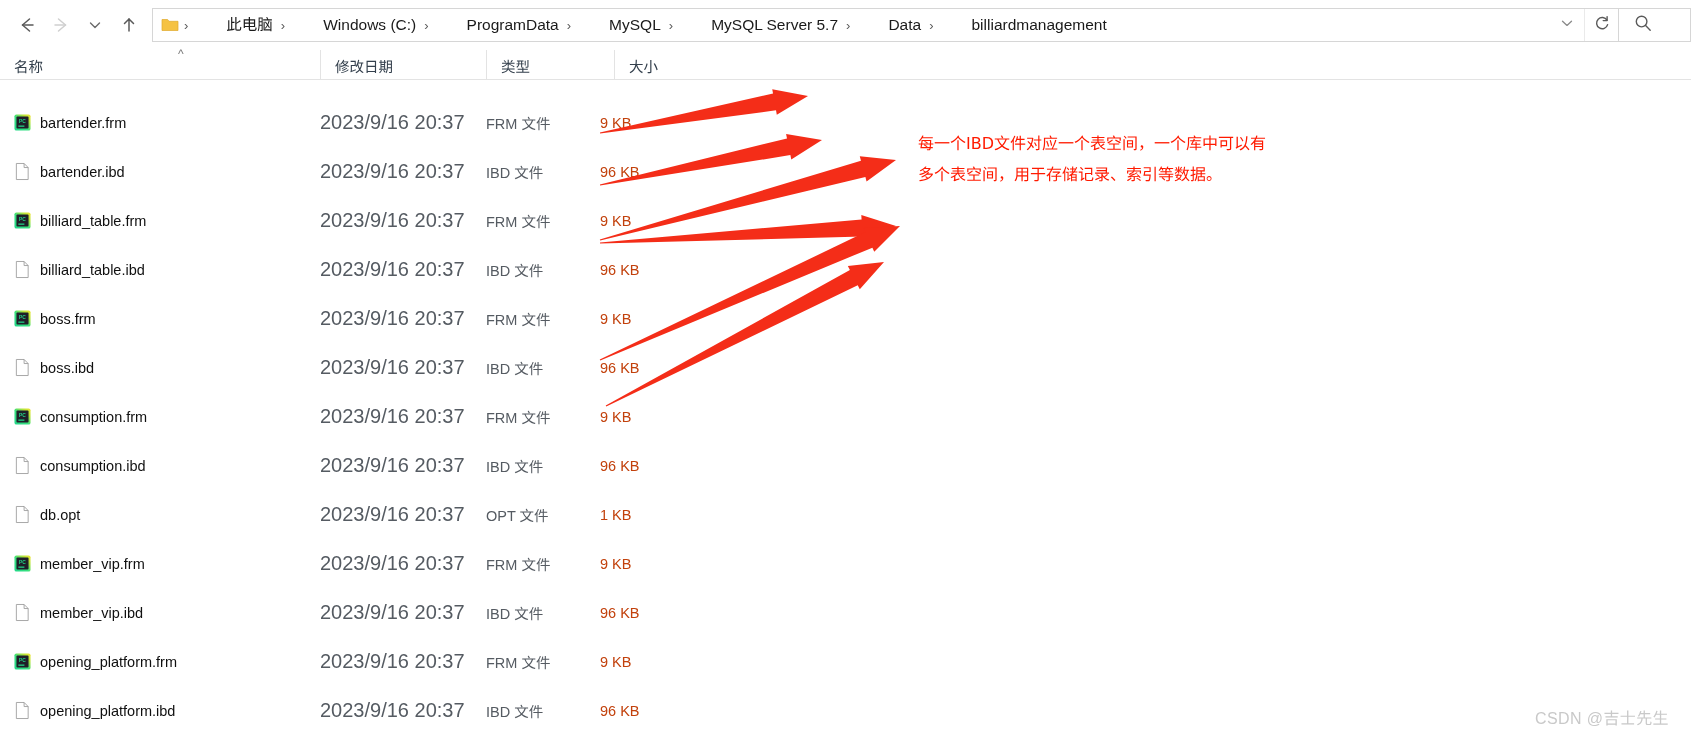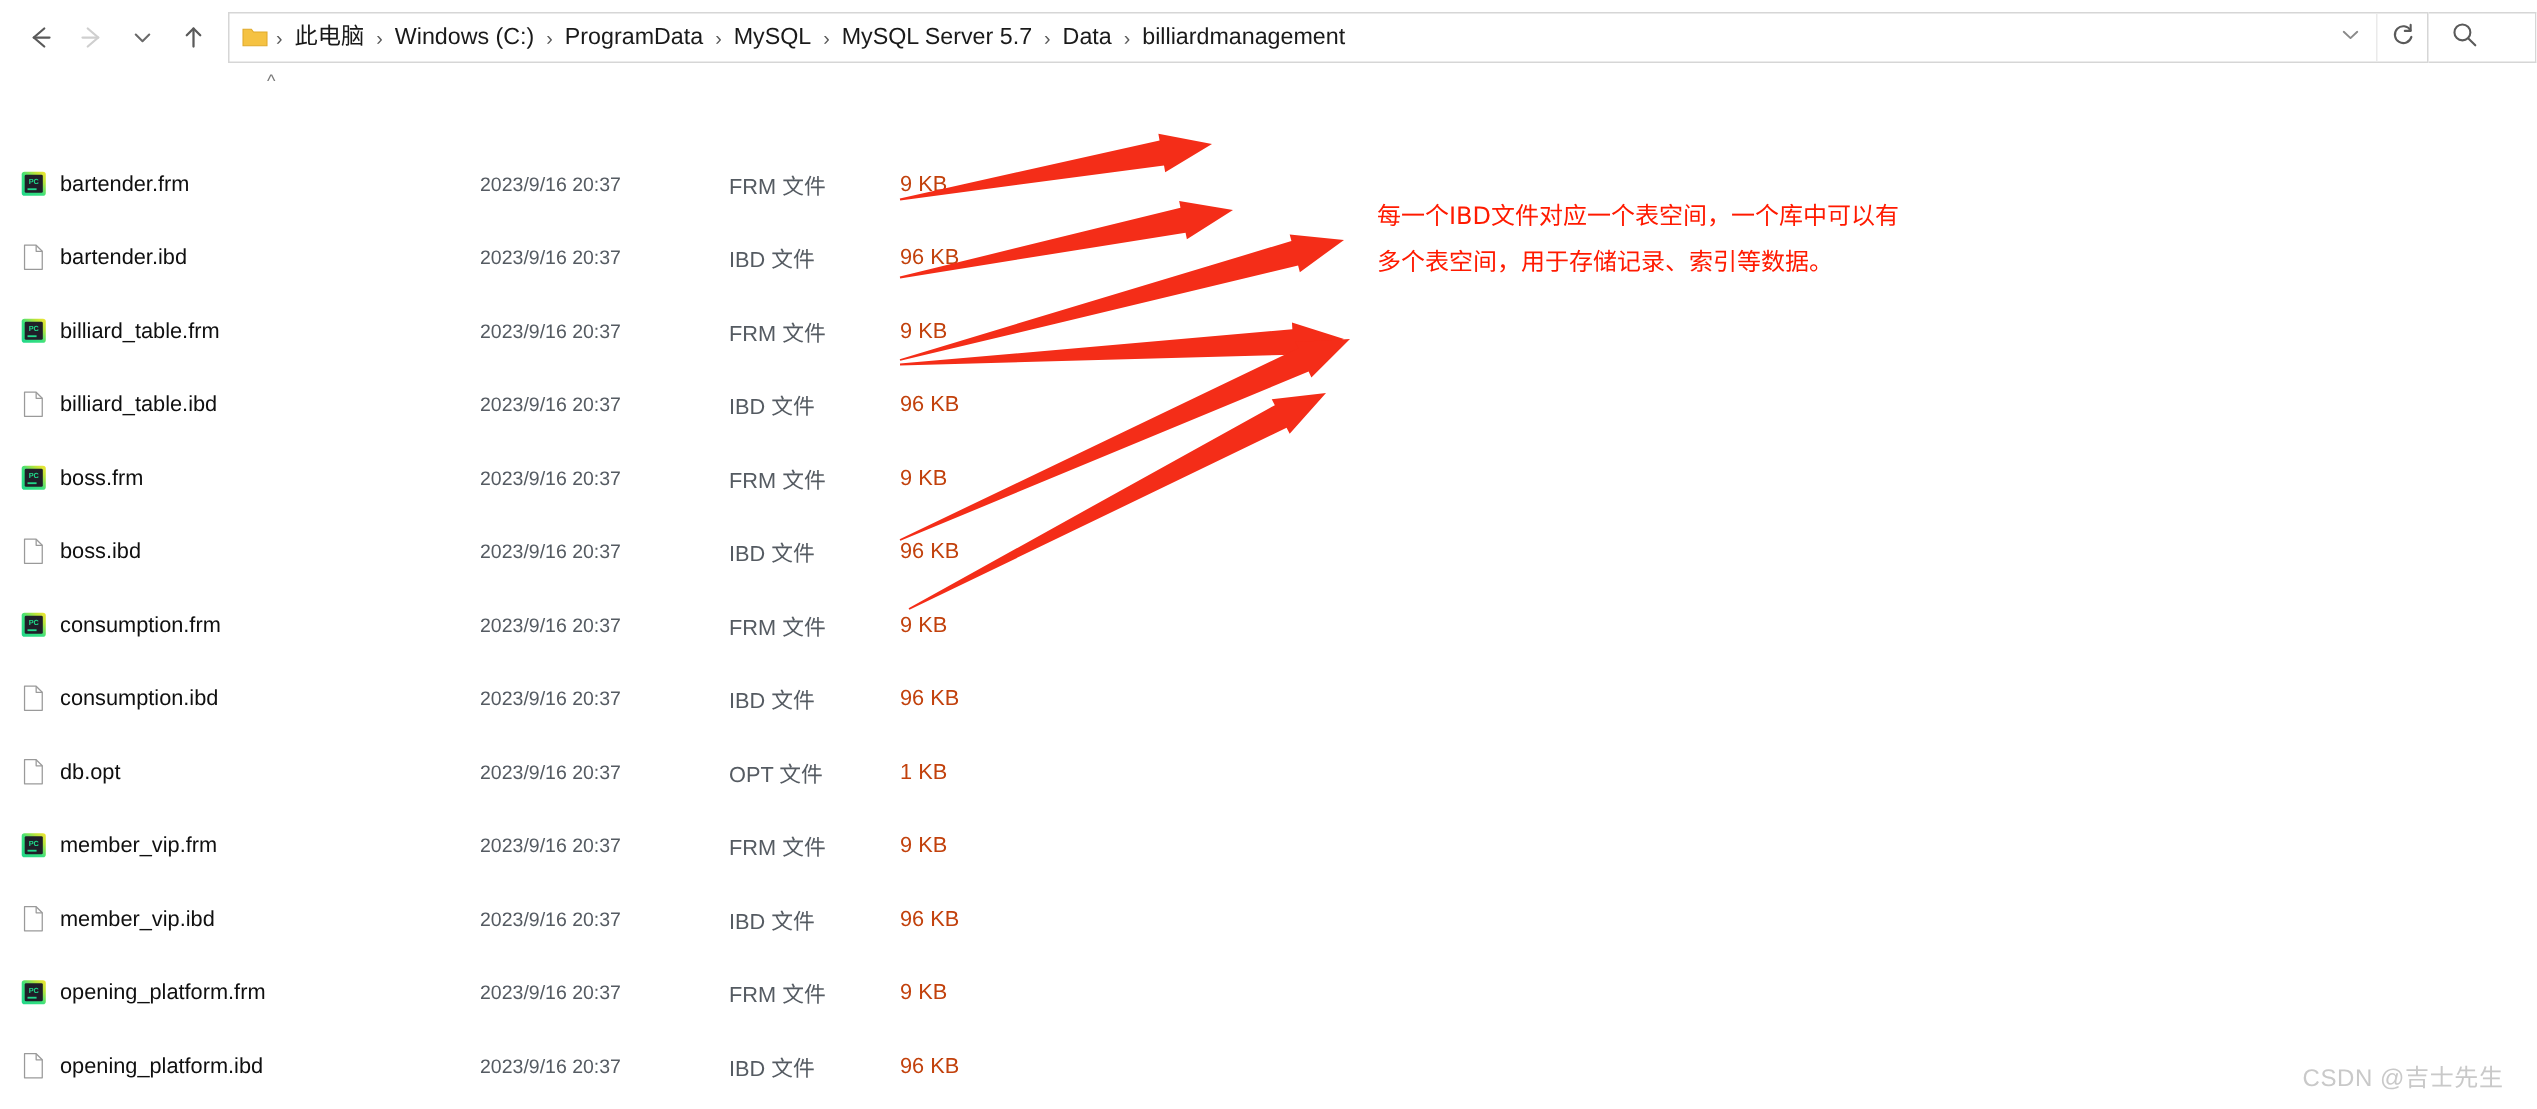--- a/index.html
+++ b/index.html
@@ -65,20 +65,21 @@
     height: 100%;
     padding-left: 2px;
   }
   .crumb {
     font-size: 15.5px;
     color: #1a1a1a;
     padding: 4px 7px;
     white-space: nowrap;
     line-height: 1;
     cursor: default;
+    margin-left: 30px;
   }
   .crumb-sep {
     color: #5a5a5a;
     font-size: 13px;
     padding: 0 1px;
     line-height: 1;
     user-select: none;
   }
   .addr-right {
     display: flex;
@@ -156,21 +157,21 @@
     display: flex;
     align-items: center;
     gap: 9px;
     font-size: 14.5px;
     color: #101010;
     white-space: nowrap;
   }
   .cell-date {
     position: absolute;
     left: 320px;
-    font-size: 13px;
+    font-size: 20px;
     color: #555b62;
     white-space: nowrap;
   }
   .cell-type {
     position: absolute;
     left: 486px;
     font-size: 14.5px;
     color: #555b62;
     white-space: nowrap;
   }
@@ -311,20 +312,34 @@
     <div class="searchbox" title="搜索">
       <span>
         <svg width="20" height="20" viewBox="0 0 20 20">
           <circle cx="8.6" cy="8.6" r="5.3" fill="none" stroke="#5a5a5a" stroke-width="1.4"></circle>
           <line x1="12.6" y1="12.6" x2="17.2" y2="17.2" stroke="#5a5a5a" stroke-width="1.4" stroke-linecap="round"></line>
         </svg>
       </span>
     </div>
   </div>
 
+  <div class="colheader">
+      <div class="colcell first" style="left: 0px; width: 320px;">
+        <span>名称</span>
+      </div>
+      <div class="colcell" style="left: 320px; width: 166px;">
+        <span>修改日期</span>
+      </div>
+      <div class="colcell" style="left: 486px; width: 128px;">
+        <span>类型</span>
+      </div>
+      <div class="colcell" style="left: 614px; width: 100px;">
+        <span>大小</span>
+      </div>
+    </div>
   <div class="sortcaret">^</div>
 
   <div class="filelist">
       <div class="row">
         <div class="cell-name">
           <svg class="fi" viewBox="0 0 18 18">
             <defs>
               <linearGradient id="pcg" x1="0" y1="1" x2="1" y2="0">
                 <stop offset="0%" stop-color="#21d789"></stop>
                 <stop offset="45%" stop-color="#37e07f"></stop>

